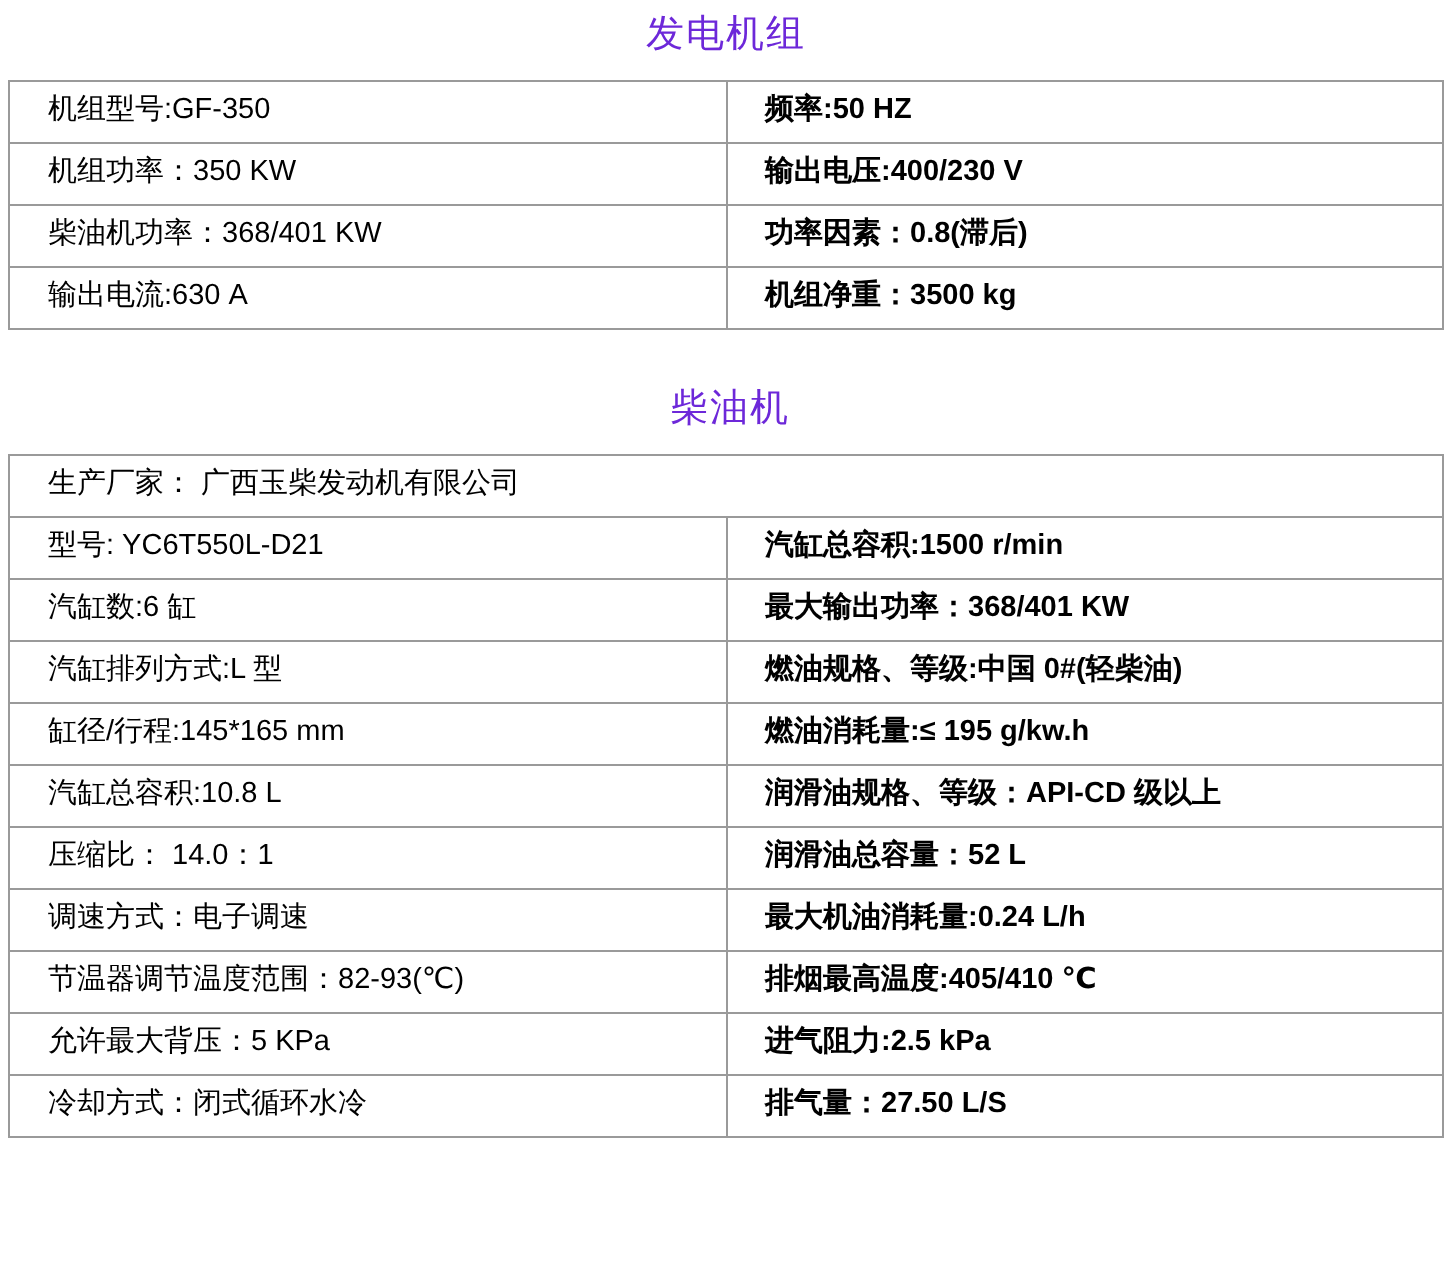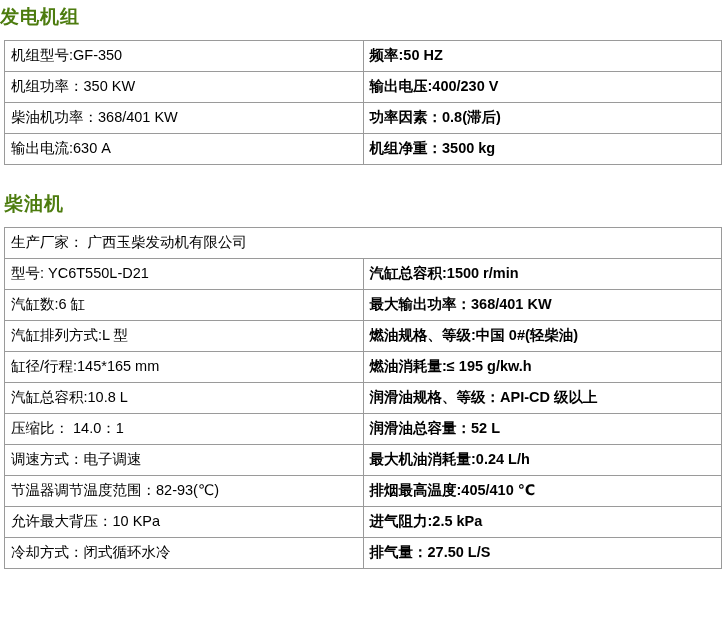--- a/index.html
+++ b/index.html
@@ -13,41 +13,42 @@
     font-family: "Liberation Sans", "DejaVu Sans", sans-serif;
     color: #000000;
     overflow: hidden;
   }
   .page {
     position: relative;
     width: 726px;
     height: 640px;
   }
   .section-title {
+    text-align: center;
     font-size: 19px;
-    font-weight: bold;
-    color: #4d7c0f;
+    font-weight: normal;
+    color: #6d28d9;
     letter-spacing: 1px;
   }
   #title-genset {
     margin: 4px 0 10px 0;
   }
   #title-engine {
     margin: 26px 0 10px 4px;
   }
   table.spec {
     width: 718px;
     margin: 0 auto;
     border-collapse: collapse;
     table-layout: fixed;
   }
   table.spec td {
     border: 1px solid #9a9a9a;
     font-size: 14.5px;
-    padding: 3px 6px 4px 6px;
+    padding: 3px 6px 4px 19px;
     height: 23px;
     vertical-align: middle;
     line-height: 1.25;
     white-space: nowrap;
     overflow: hidden;
   }
   table.spec td.col-left {
     width: 50%;
   }
   table.spec td.col-right {
@@ -120,21 +121,21 @@
       </tr>
       <tr>
         <td class="col-left">调速方式：电子调速</td>
         <td class="col-right">最大机油消耗量:0.24 L/h</td>
       </tr>
       <tr>
         <td class="col-left">节温器调节温度范围：82-93(℃)</td>
         <td class="col-right">排烟最高温度:405/410 ℃</td>
       </tr>
       <tr>
-        <td class="col-left">允许最大背压：10 KPa</td>
+        <td class="col-left">允许最大背压：5 KPa</td>
         <td class="col-right">进气阻力:2.5 kPa</td>
       </tr>
       <tr>
         <td class="col-left">冷却方式：闭式循环水冷</td>
         <td class="col-right">排气量：27.50 L/S</td>
       </tr>
     </tbody>
   </table>
 
 </div>

